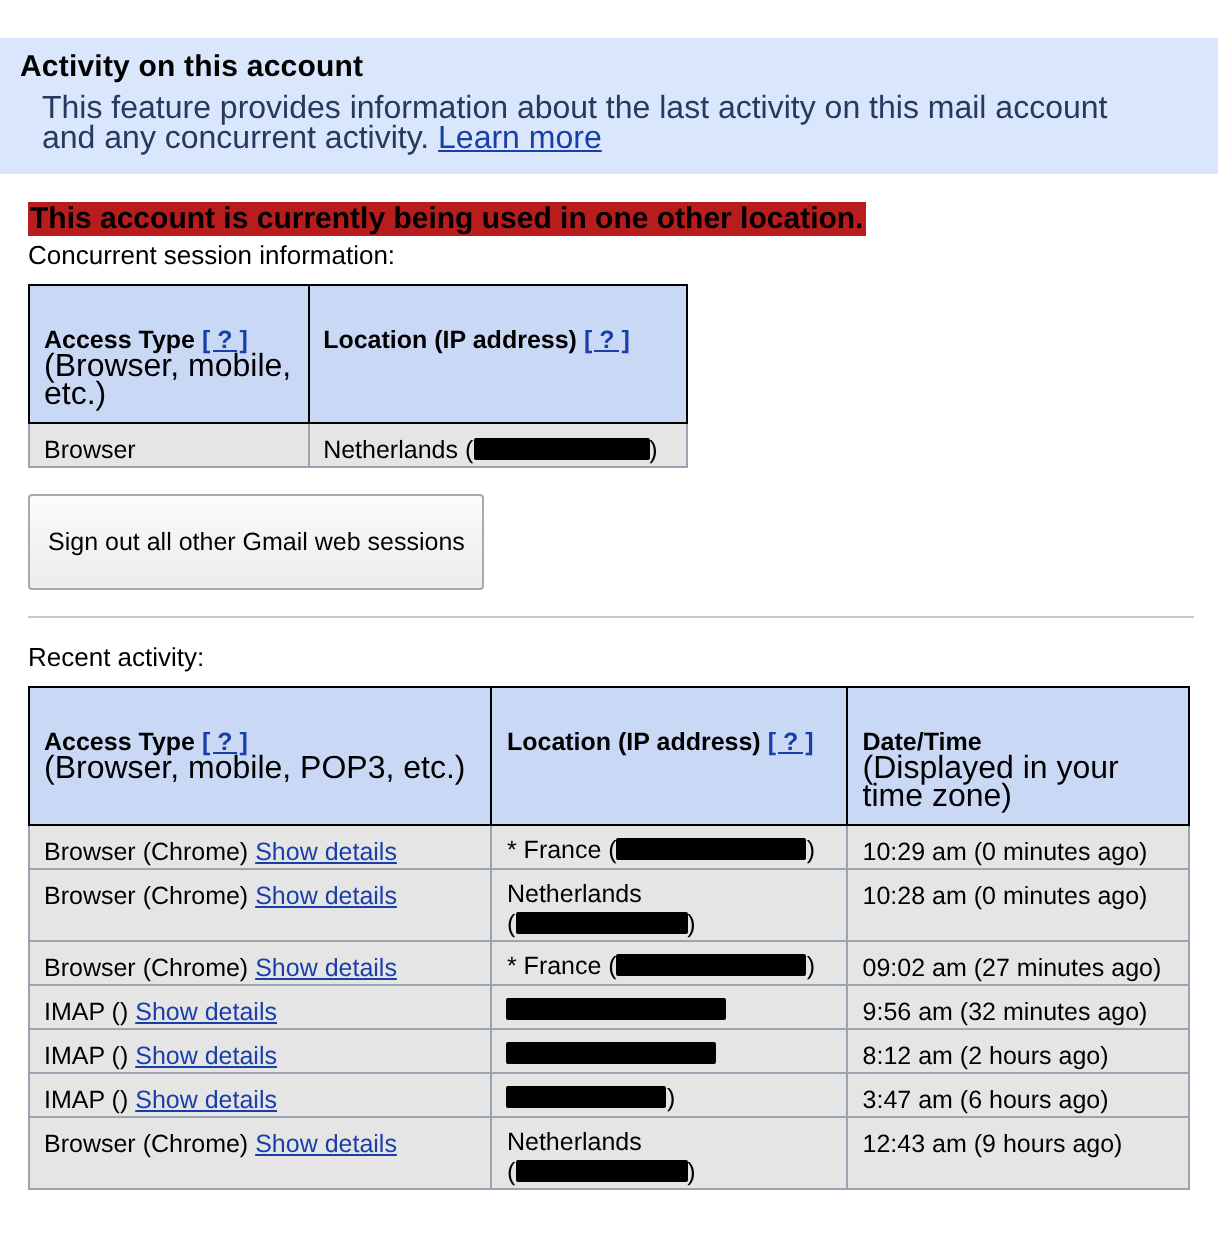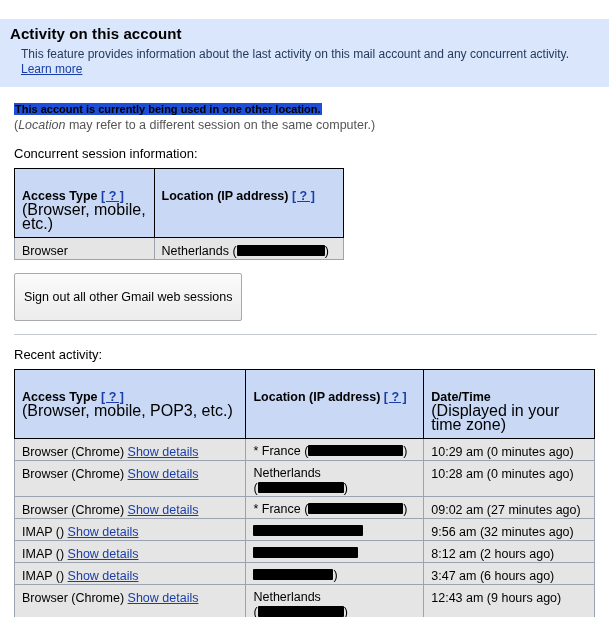--- a/index.html
+++ b/index.html
@@ -29,42 +29,42 @@
     padding: 6px 10px 10px 10px;
   }
   .header-title {
     font-size: 15px;
     font-weight: bold;
     color: #000;
     margin: 0 0 5px 0;
     letter-spacing: 0.1px;
   }
   .header-desc {
-    font-size: 12px;
+    font-size: 16px;
     color: #243a5e;
     line-height: 15px;
     margin-left: 11px;
     max-width: 560px;
   }
   .header-desc a {
     color: #1a3ea8;
     text-decoration: underline;
   }
 
   
   .body {
     padding: 10px 12px 0 14px;
   }
   .alert-line {
     margin: 4px 0 2px 0;
   }
   .alert-text {
-    background: #1d4ed8;
+    background: #b91c1c;
     font-weight: bold;
-    font-size: 11px;
+    font-size: 15px;
     color: #000;
     padding: 0 1px;
   }
   .sub-note {
     font-size: 12.5px;
     color: #555555;
     margin: 2px 0 14px 0;
   }
   .sub-note i {
     font-style: italic;
@@ -164,21 +164,20 @@
       <a class="link" href="#">Learn more</a>
     </div>
   </div>
 
   <div class="body">
 
     
     <div class="alert-line">
       <span class="alert-text">This account is currently being used in one other location.</span>
     </div>
-    <div class="sub-note"><span>(</span><i>Location</i><span> may refer to a different session on the same computer.)</span></div>
 
     
     <div class="section-label">Concurrent session information:</div>
 
     <table class="act" id="concurrent-table">
       <colgroup>
           <col class="c1">
           <col class="c2">
         </colgroup>
       <thead>

